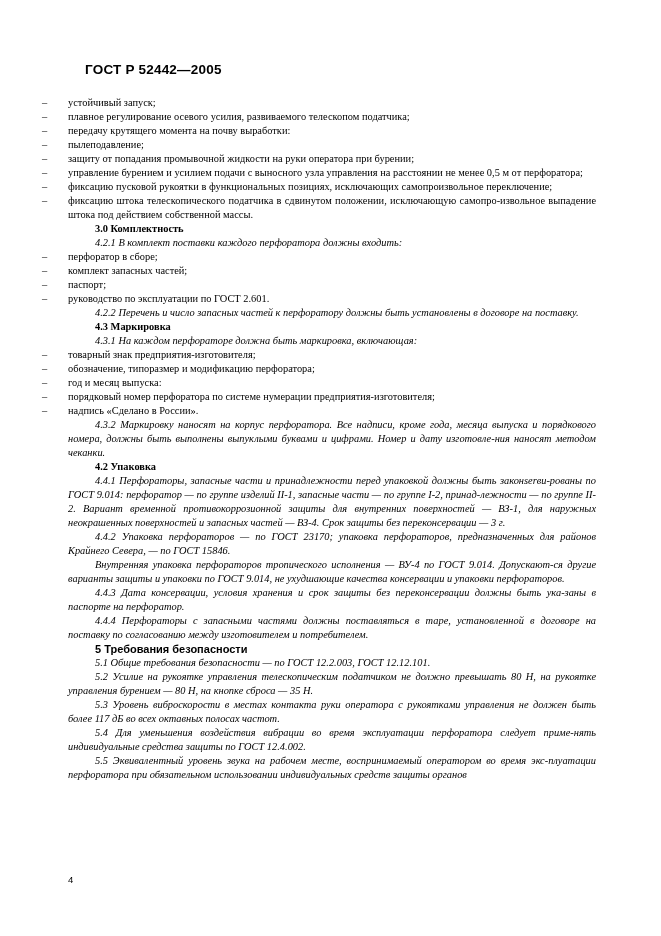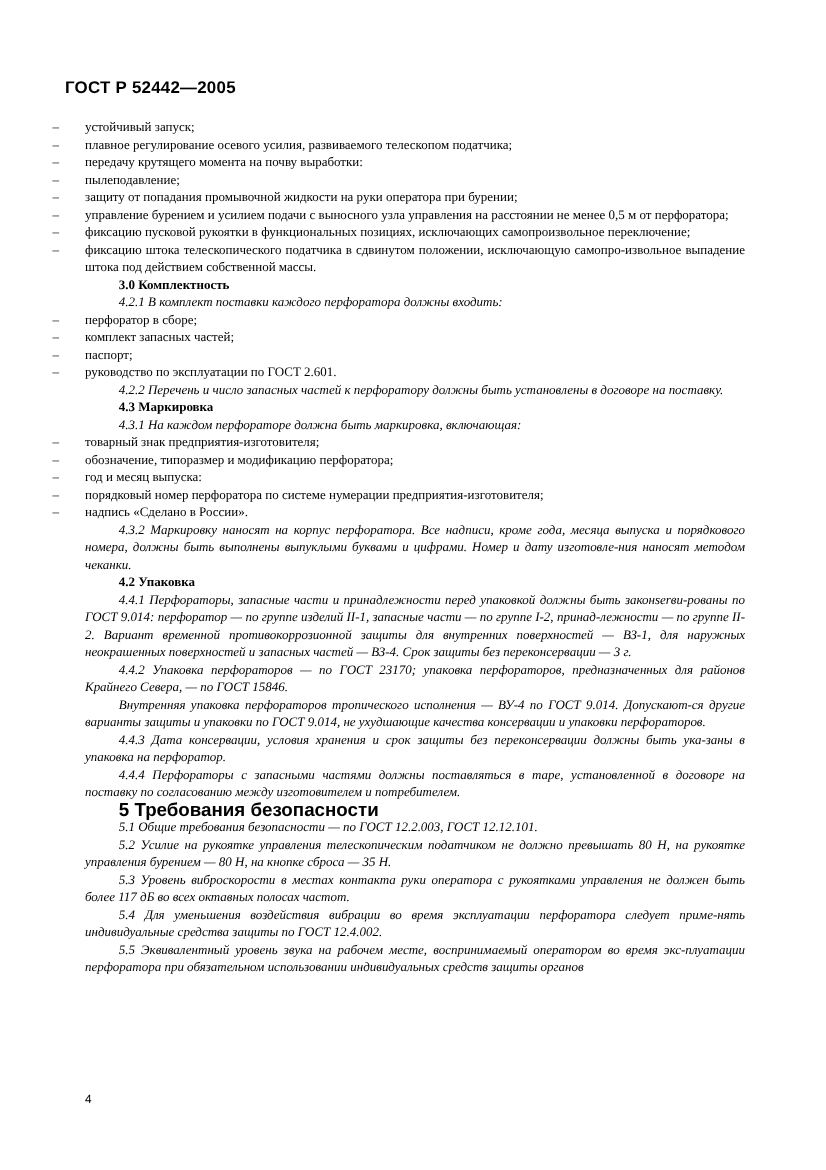--- a/index.html
+++ b/index.html
@@ -12,21 +12,21 @@
     width: 661px;
     height: 936px;
     background: #ffffff;
     font-family: "Liberation Serif", serif;
     color: #000000;
     box-sizing: border-box;
   }
   .header {
     position: absolute;
     top: 62px;
-    left: 52px;
+    left: 85px;
     font-family: "Liberation Sans", sans-serif;
     font-weight: bold;
     font-size: 13.5px;
     letter-spacing: 0.2px;
   }
   .content {
     position: absolute;
     top: 96px;
     left: 68px;
     width: 528px;
@@ -54,21 +54,21 @@
   .secthead {
     text-indent: 27px;
     font-weight: bold;
   }
   .chapter {
     margin-top: 15px;
     margin-bottom: 10px;
     text-indent: 27px;
     font-family: "Liberation Sans", sans-serif;
     font-weight: bold;
-    font-size: 15px;
+    font-size: 11px;
   }
   .pagenum {
     position: absolute;
     left: 68px;
     top: 874px;
     font-family: "Liberation Sans", sans-serif;
     font-size: 9.5px;
   }
 </style>
 </head>
@@ -103,21 +103,21 @@
     <p class="dash"><span class="d">–</span><span>обозначение, типоразмер и модификацию перфоратора;</span></p>
     <p class="dash"><span class="d">–</span><span>год и месяц выпуска:</span></p>
     <p class="dash"><span class="d">–</span><span>порядковый номер перфоратора по системе нумерации предприятия-изготовителя;</span></p>
     <p class="dash"><span class="d">–</span><span>надпись «Сделано в России».</span></p>
     <p class="ind">4.3.2   Маркировку наносят на корпус перфоратора. Все надписи, кроме года, месяца выпуска и порядкового номера, должны быть выполнены выпуклыми буквами и цифрами. Номер и дату изготовле-ния наносят методом чеканки.</p>
 
     <p class="secthead">4.2  Упаковка</p>
     <p class="ind">4.4.1   Перфораторы, запасные части и принадлежности перед упаковкой должны быть законserви-рованы по ГОСТ 9.014: перфоратор — по группе изделий II-1, запасные части — по группе I-2, принад-лежности — по  группе  II-2.  Вариант  временной  противокоррозионной  защиты  для  внутренних поверхностей — ВЗ-1,  для  наружных  неокрашенных  поверхностей  и  запасных  частей — ВЗ-4.  Срок защиты без переконсервации — 3 г.</p>
     <p class="ind">4.4.2   Упаковка перфораторов — по ГОСТ 23170; упаковка перфораторов, предназначенных для районов Крайнего Севера, — по ГОСТ 15846.</p>
     <p class="ind">Внутренняя упаковка перфораторов тропического исполнения — ВУ-4 по ГОСТ 9.014. Допускают-ся другие варианты защиты и упаковки по ГОСТ 9.014, не ухудшающие качества консервации и упаковки перфораторов.</p>
-    <p class="ind">4.4.3   Дата консервации, условия хранения и срок защиты без переконсервации должны быть ука-заны в упаковка на перфоратор.</p>
+    <p class="ind">4.4.3   Дата консервации, условия хранения и срок защиты без переконсервации должны быть ука-заны в паспорте на перфоратор.</p>
     <p class="ind">4.4.4   Перфораторы с запасными частями должны поставляться в таре, установленной в договоре на поставку по согласованию между изготовителем и потребителем.</p>
 
     <p class="chapter">5   Требования безопасности</p>
 
     <p class="ind">5.1   Общие требования безопасности — по ГОСТ 12.2.003, ГОСТ 12.12.101.</p>
     <p class="ind">5.2   Усилие на рукоятке управления телескопическим податчиком не должно превышать 80 Н, на рукоятке управления бурением — 80 Н, на кнопке сброса — 35 Н.</p>
     <p class="ind">5.3   Уровень виброскорости в местах контакта руки оператора с рукоятками управления не должен быть более 117 дБ во всех октавных полосах частот.</p>
     <p class="ind">5.4   Для уменьшения воздействия вибрации во время эксплуатации перфоратора следует приме-нять индивидуальные средства защиты по ГОСТ 12.4.002.</p>
     <p class="ind">5.5   Эквивалентный уровень звука на рабочем месте, воспринимаемый оператором во время экс-плуатации перфоратора при обязательном использовании индивидуальных средств защиты органов</p>
 

